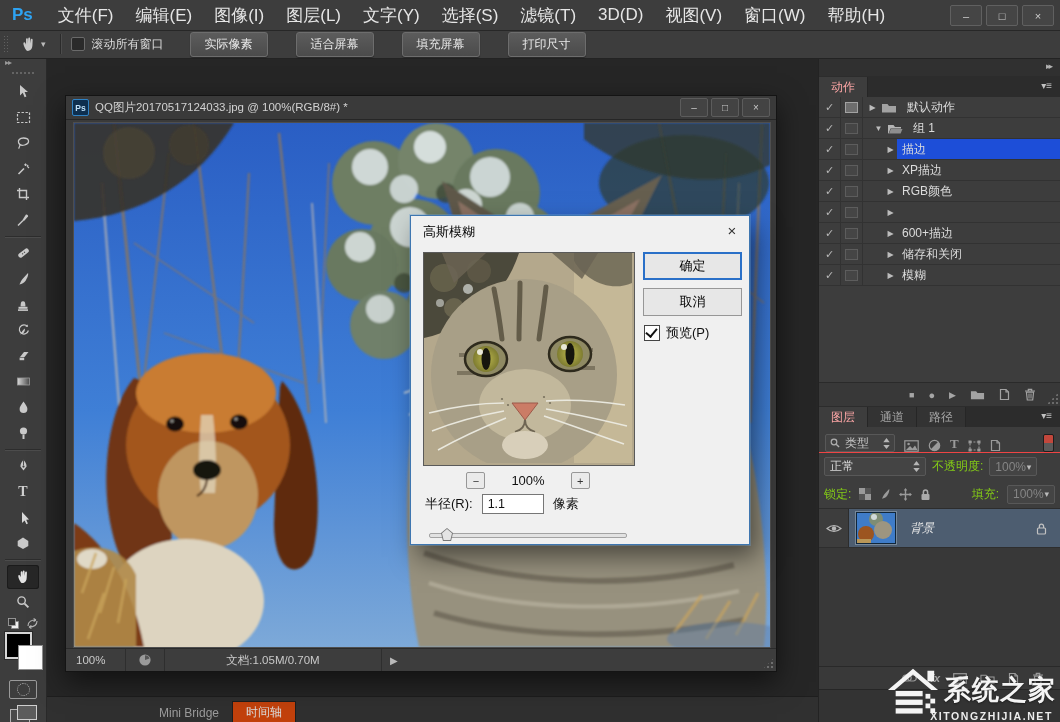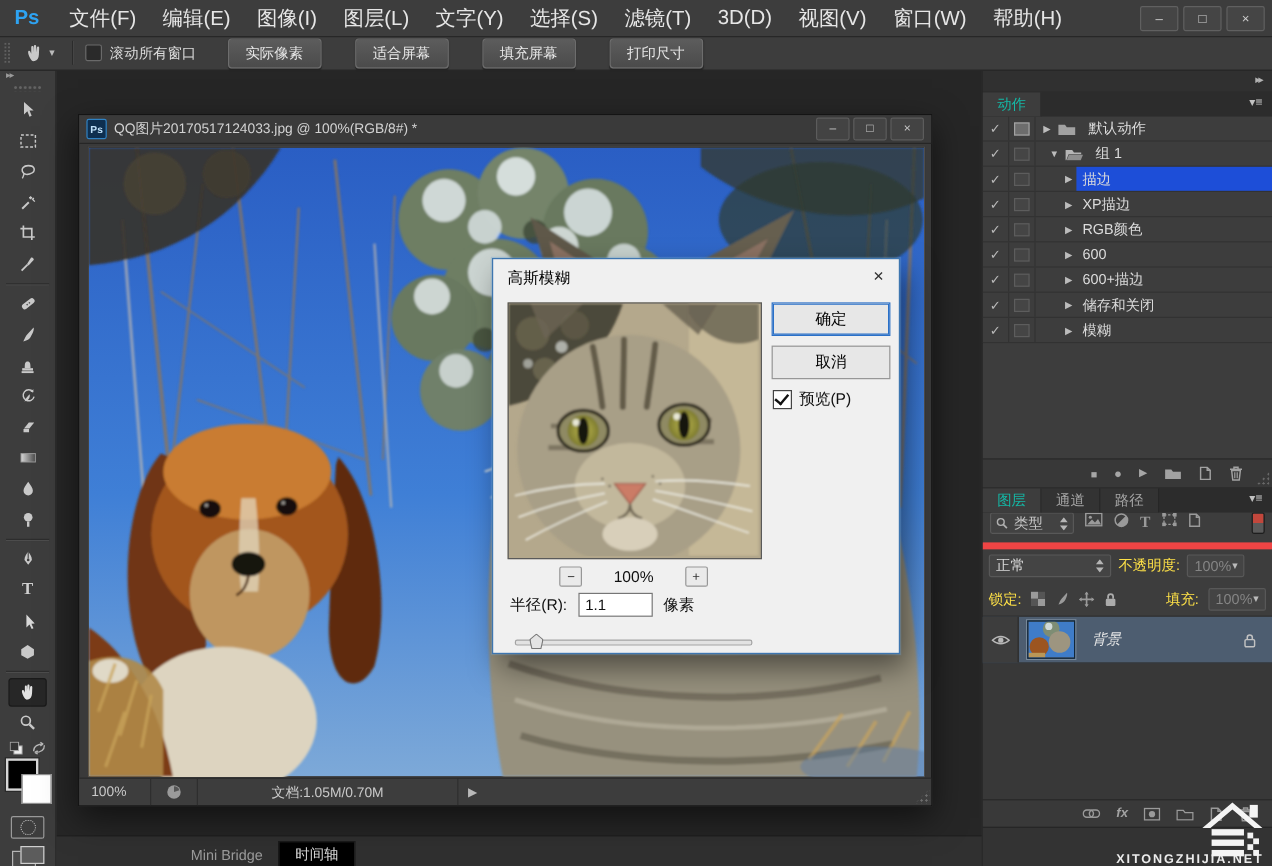--- a/index.html
+++ b/index.html
@@ -44,21 +44,21 @@
   .qmask i{width:11px;height:11px;border:1px dotted #b5b5b5;border-radius:50%}
   .scrmode{width:26px;height:18px;margin-top:6px;position:relative}
   .scrmode b{position:absolute;left:0;top:4px;width:18px;height:13px;border:1.5px solid #b5b5b5;background:#4a4a4a}
   .scrmode i{position:absolute;left:7px;top:0;width:18px;height:13px;border:1.5px solid #cfcfcf;background:#5c5c5c}
 
   
   .paste{position:absolute;left:46px;top:58px;width:772px;height:638px;background:#262626;z-index:1}
   .bottomstrip{position:absolute;left:46px;top:696px;width:772px;height:26px;background:#303030;
                border-top:1px solid #1e1e1e;display:flex;align-items:flex-end;z-index:2}
   .bs-tab{height:21px;padding:0 13px;display:flex;align-items:center;color:#9b9b9b;font-size:12px}
-  .bs-tab.active{background:#000000;border:1px solid #1e1e1e;border-bottom:none;color:#dadada}
+  .bs-tab.active{background:#c2410c;border:1px solid #1e1e1e;border-bottom:none;color:#dadada}
 
   
   .docwin{position:absolute;left:65px;top:95px;width:710px;height:575px;background:#3a3a3a;
           border:1px solid #141414;box-shadow:0 10px 26px rgba(0,0,0,.55);z-index:3}
   .doc-tb{height:23px;background:#3a3a3a;border-bottom:1px solid #262626;display:flex;align-items:center;padding:0 6px;gap:6px}
   .psicon{width:15px;height:15px;border-radius:2px;background:#0e2f4f;border:1px solid #2f82c4;color:#bfe0f8;
           font-size:8.5px;font-weight:bold;display:flex;align-items:center;justify-content:center;flex:none}
   .doc-title{color:#d2d2d2;font-size:11.5px;flex:1;white-space:nowrap;overflow:hidden}
   .doc-ctrls{display:flex;gap:3px}
   .doc-ctrl{width:26px;height:17px;border:1px solid #5c5c5c;border-radius:2px;color:#c9c9c9;font-size:10px;
@@ -103,21 +103,21 @@
   .slider-thumb i{position:absolute;left:1px;top:1px;width:10px;height:11px;background:#e4e4e4;display:block;
                 clip-path:polygon(50% 0,100% 38%,84% 100%,16% 100%,0 38%)}
 
   
   .dock{position:absolute;left:818px;top:58px;width:242px;height:664px;background:#383838;
         border-left:1px solid #232323;z-index:2;display:flex;flex-direction:column;box-sizing:border-box}
   .dock-top{height:18px;background:#303030;position:relative;flex:none}
   .collapse{position:absolute;right:9px;top:3px;color:#b2b2b2;font-size:9px;letter-spacing:-2px}
   .pan-tabs{height:21px;background:#2c2c2c;display:flex;align-items:flex-end;position:relative;flex:none}
   .pan-tab{height:20px;padding:0 12px;display:flex;align-items:center;background:#333;color:#a6a6a6;border-right:1px solid #262626}
-  .pan-tab.active{background:#3d3d3d;color:#14b8a6}
+  .pan-tab.active{background:#3d3d3d;color:#fca5a5}
   .pan-menu{position:absolute;right:8px;top:4px;color:#c2c2c2;font-size:10px}
 
   .act-rows{flex:none;background:#3d3d3d}
   .act-row{height:20px;display:flex;align-items:stretch;border-bottom:1px solid #323232;color:#dcdcdc}
   .cell-check{width:21px;border-right:1px solid #323232;display:flex;align-items:center;justify-content:center;
               color:#b8b8b8;font-size:11px;flex:none}
   .cell-modal{width:21px;border-right:1px solid #323232;display:flex;align-items:center;justify-content:center;flex:none}
   .modalbox{width:11px;height:9px;border:1px solid #a2a2a2;background:#6d6d6d}
   .chk-empty{width:11px;height:9px;border:1px solid #5d5d5d;background:#454545}
   .act-content{flex:1;display:flex;align-items:center;min-width:0}
@@ -127,31 +127,31 @@
   .act-label{flex:1;height:100%;display:flex;align-items:center;padding-left:5px;min-width:0}
   .act-row.selected .act-label{background:#1d4ed8}
   .act-filler{flex:none;height:96px;background:#3d3d3d}
   .act-footer{height:23px;background:#383838;border-top:1px solid #2a2a2a;display:flex;align-items:center;
               justify-content:flex-end;gap:14px;padding-right:24px;color:#a6a6a6;flex:none;position:relative}
   .af-stop{font-size:9px}.af-rec{font-size:11px}.af-play{font-size:9px}
   .corner-grip{position:absolute;right:2px;bottom:2px;width:11px;height:11px;
                background-image:radial-gradient(#6a6a6a 30%,transparent 36%);background-size:4px 4px;
                clip-path:polygon(100% 0,100% 100%,0 100%)}
 
-  .lay-filter{height:25px;background:#3d3d3d;display:flex;align-items:flex-start;padding:0 6px;gap:9px;
-              border-bottom:6px solid #ef4444;flex:none}
+  .lay-filter{height:25px;background:#3d3d3d;display:flex;align-items:flex-end;padding:0 6px;gap:9px;
+              border-bottom:1px solid #ef4444;flex:none}
   .type-select{width:70px;height:18px;background:#424242;border:1px solid #585858;border-radius:2px;
                display:flex;align-items:center;gap:5px;padding:0 4px;color:#c6c6c6;box-sizing:border-box}
   .ficon{color:#9a9a9a;display:flex}
   .red-toggle{margin-left:auto;width:9px;height:16px;border:1px solid #1e1e1e;border-radius:2px;
               background:linear-gradient(#c2473c 0 50%,#5a5a5a 50% 100%)}
   .lay-blend{height:27px;display:flex;align-items:center;padding:0 5px;gap:6px;background:#3d3d3d;flex:none}
   .blend-select{width:102px;height:19px;background:#444;border:1px solid #585858;border-radius:2px;
                 display:flex;align-items:center;justify-content:space-between;padding:0 5px;color:#d8d8d8;box-sizing:border-box}
-  .dim-label{color:#fde047}
+  .dim-label{color:#84cc16}
   .val-box{width:48px;height:19px;background:#444;border:1px solid #585858;border-radius:2px;
            display:flex;align-items:center;justify-content:space-between;padding:0 5px;color:#858585;box-sizing:border-box}
   .lay-lock{height:28px;display:flex;align-items:center;padding:0 5px;gap:8px;background:#3d3d3d;
             border-bottom:1px solid #2d2d2d;flex:none}
   .lock-ico{color:#a8a8a8;display:flex}
   .lay-list{flex:none;background:#3a3a3a}
   .layer-row{height:38px;display:flex;align-items:stretch;background:#4d5d70;border-bottom:1px solid #2e2e2e}
   .eye-cell{width:29px;border-right:1px solid #2c2c2c;background:#3d3d3d;display:flex;align-items:center;justify-content:center;flex:none}
   .thumb{width:38px;height:30px;align-self:center;margin-left:7px;border:1px solid #10263a;box-shadow:0 0 0 1px #78899a;flex:none;overflow:hidden}
   .layer-name{margin-left:14px;align-self:center;font-style:italic;color:#e6e6e6}
@@ -728,23 +728,20 @@
             </span>
         </div>
       </div>
       <div class="act-row">
         <span class="cell-check">✓</span>
         <span class="cell-modal">
             <span class="chk-empty"></span>
           </span>
         <div class="act-content lv2">
           <span class="tri">▶</span>
-          <span class="act-label">
-              <span>600</span>
-            </span>
         </div>
       </div>
       <div class="act-row">
         <span class="cell-check">✓</span>
         <span class="cell-modal">
             <span class="chk-empty"></span>
           </span>
         <div class="act-content lv2">
           <span class="tri">▶</span>
           <span class="act-label">
@@ -989,17 +986,18 @@
           <rect x="45" y="7" width="7" height="11" fill="#f4f4f4"></rect>
           <rect x="12" y="28" width="28" height="5.5" fill="#f4f4f4"></rect>
           <rect x="12" y="37" width="28" height="5.5" fill="#f4f4f4"></rect>
           <rect x="12" y="46" width="28" height="5.5" fill="#f4f4f4"></rect>
           <rect x="43" y="31" width="5" height="5" fill="#f4f4f4"></rect>
             <rect x="48" y="36" width="5" height="5" fill="#f4f4f4"></rect>
           <rect x="43" y="41" width="5" height="5" fill="#f4f4f4"></rect>
             <rect x="48" y="46" width="5" height="5" fill="#f4f4f4"></rect>
         </svg>
       </span>
+      <span class="wm-name">系统之家</span>
     </div>
     <span class="wm-site">XITONGZHIJIA.NET</span>
   </div>
 
 </div>
 
 </body></html>

